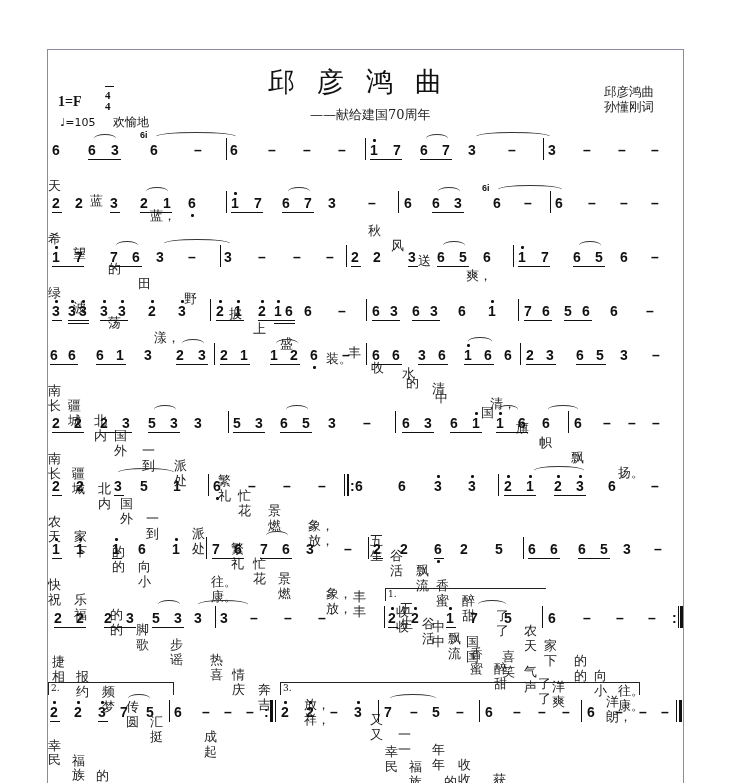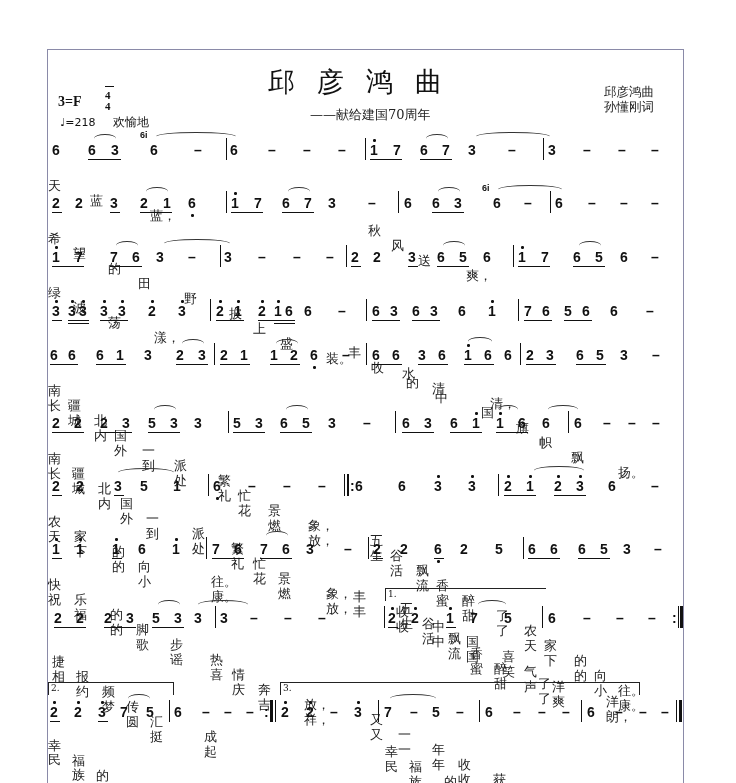--- a/index.html
+++ b/index.html
@@ -33,28 +33,28 @@
 <body>
 
 <div class="page">
 
   <div class="title">邱彦鸿曲</div>
   <div class="subtitle">——献给建国70周年</div>
   <div class="credits">
     <div>邱彦鸿曲</div>
     <div>孙懂刚词</div>
   </div>
-  <div class="key">3=F</div>
+  <div class="key">1=F</div>
   <div class="timesig">
     <span>4</span>
     <span class="bar"></span>
     <span>4</span>
   </div>
   <div class="tempo">
-    <span>♩=218</span>
+    <span>♩=105</span>
     <span class="mood">欢愉地</span>
   </div>
 
   <div class="row" style="top:92px">
     <div class="notes">
       <span class="n" style="left:4px">6</span>
       <span class="n" style="left:40px">6</span>
       <span class="n" style="left:63px">3</span>
       <span class="uline" style="left:40px;top:17px;width:33px"></span>
       <span class="slur" style="left:46px;top:-8px;width:22px"></span>

